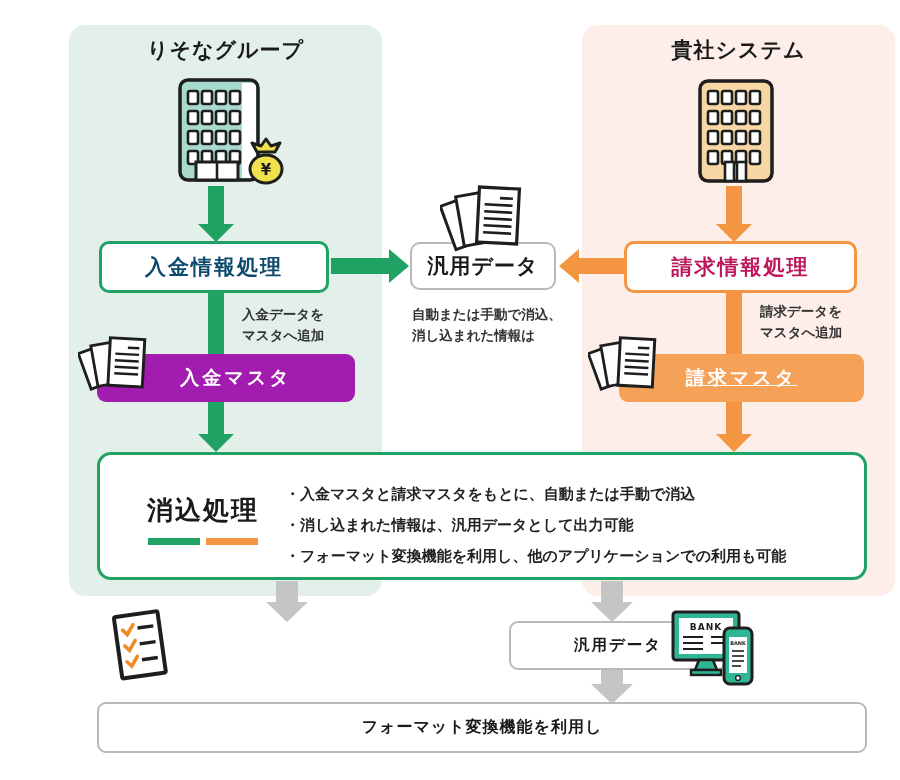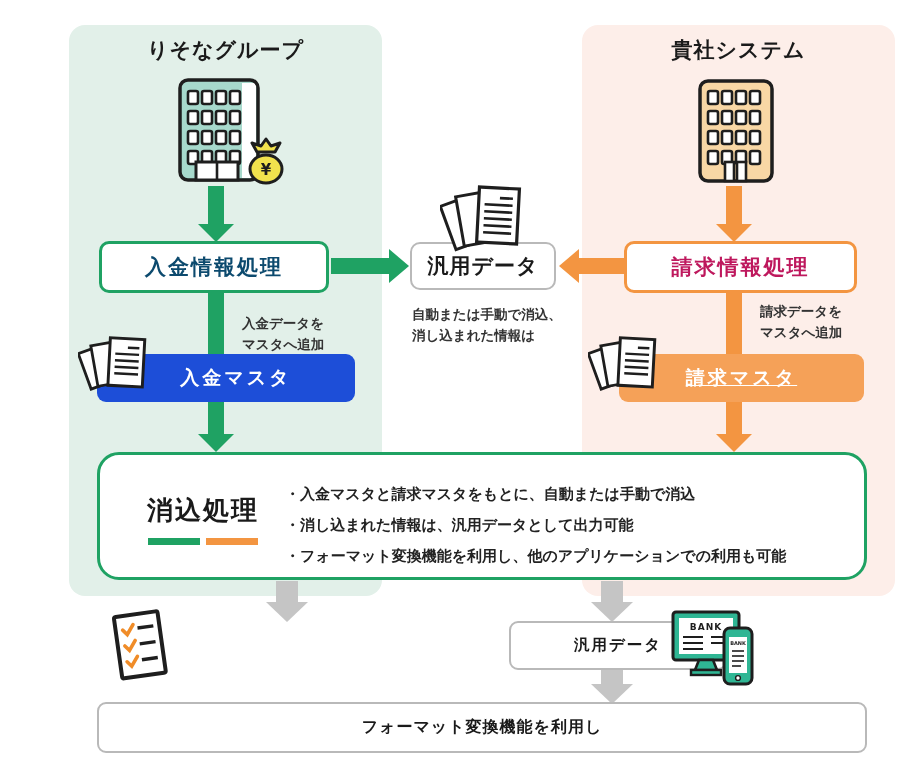--- a/index.html
+++ b/index.html
@@ -32,28 +32,28 @@
   
   .proc { position:absolute; background:#fff; border-radius:10px; display:flex;
     align-items:center; justify-content:center; font-weight:bold; z-index:2; }
   .proc.green-box  { border:3px solid #1fa263; color:#0c4a6e; font-size:21px; letter-spacing:2px; }
   .proc.orange-box { border:3px solid #f39541; color:#be185d; font-size:21px; letter-spacing:2px; }
   .proc.gray-box   { border:2px solid #b9b9b9; color:#1a1a1a; }
 
   .banner { position:absolute; top:354px; height:48px; border-radius:9px; display:flex;
     align-items:center; justify-content:center; color:#ffffff; font-size:19px;
     font-weight:bold; letter-spacing:3px; z-index:2; }
-  .banner.green-bn  { left:65px;  width:258px; background:#1d4ed8;padding-left:20px; }
+  .banner.green-bn  { left:65px;  width:258px; background:#a21caf;padding-left:20px; }
   .banner.orange-bn { left:587px; width:245px; background:#f5a158;text-decoration:underline; }
 
   .note { position:absolute; font-size:13.5px; font-weight:bold; color:#333;
     line-height:21px; z-index:2; }
 
   .recon { position:absolute; left:65px; top:452px; width:770px; height:128px;
-    background:#fff; border:3px solid #1fa263; border-radius:22px; z-index:2; }
+    background:#fff; border:3px solid #1fa263; border-radius:14px; z-index:2; }
   .recon-title { position:absolute; left:47px; top:38px; font-size:26px; font-weight:bold;
     color:#1a1a1a; letter-spacing:2px; }
   .ul { position:absolute; top:83px; height:7px; width:52px; }
   .ul.ug { left:48px;  background:#1fa263; }
   .ul.uo { left:106px; background:#f39541; }
   .bullets { position:absolute; left:185px; top:24px; font-size:15px; font-weight:bold;
     color:#222; line-height:31px; }
 
   .outbox { position:absolute; background:#fff; border:2px solid #b9b9b9; border-radius:9px;
     display:flex; align-items:center; justify-content:center; font-weight:bold;
@@ -163,21 +163,21 @@
     </g>
   </svg>
 
   <div class="proc orange-box" style="left:592px; top:241px; width:233px; height:52px;">
     <span>請求情報処理</span>
   </div>
 
   <div class="bar g" style="left:176px; top:291px; width:16px; height:64px;"></div>
   <div class="bar o" style="left:694px; top:291px; width:16px; height:64px;"></div>
 
-  <div class="note" style="left:210px; top:313px;">
+  <div class="note" style="left:210px; top:304px;">
     <div>入金データを</div>
     <div>マスタへ追加</div>
   </div>
   <div class="note" style="left:380px; top:304px;">
     <div>自動または手動で消込、</div>
     <div>消し込まれた情報は</div>
   </div>
   <div class="note" style="left:728px; top:301px;">
     <div>請求データを</div>
     <div>マスタへ追加</div>

